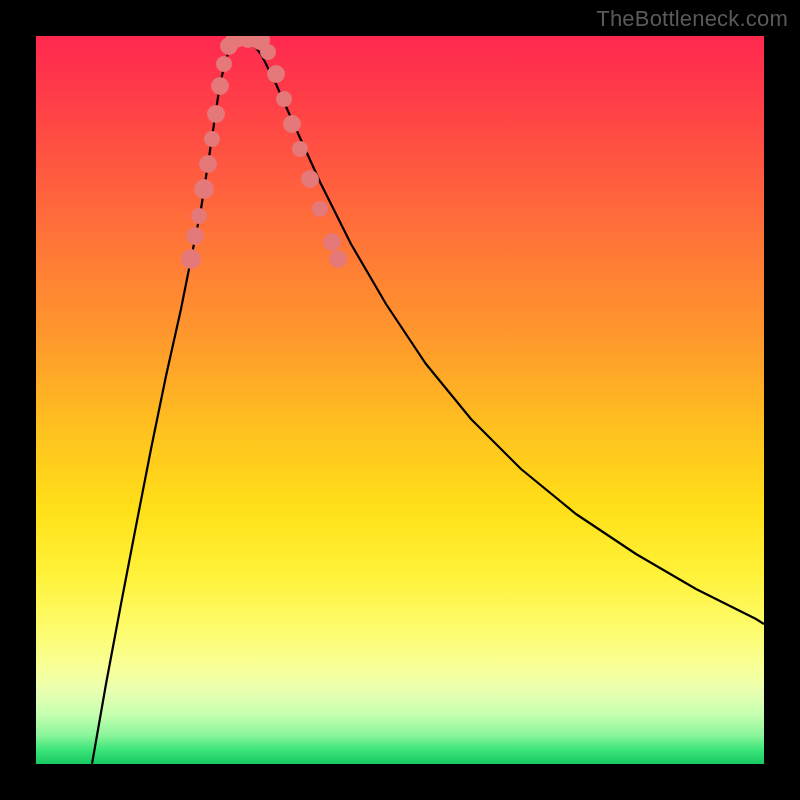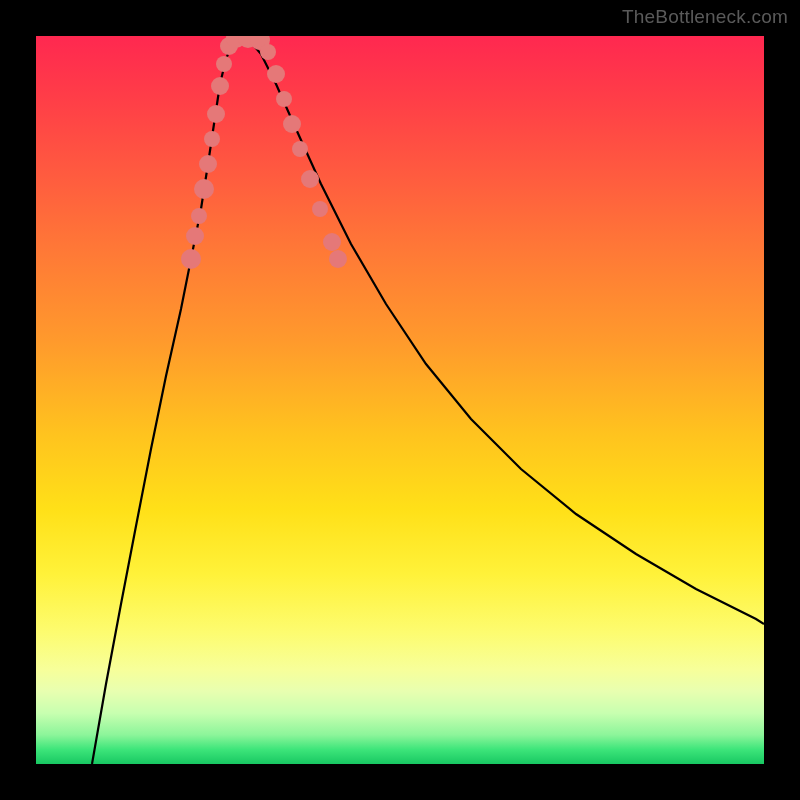--- a/index.html
+++ b/index.html
@@ -43,21 +43,21 @@
       #e8ffb0 90%,
       #c8ffb0 93%,
       #8cf59a 96%,
       #3de57a 98%,
       #18c862 100%);
   }
   .watermark {
     position: absolute;
     top: 6px;
     right: 12px;
-    font-size: 19px;
+    font-size: 22px;
     font-weight: 500;
     color: #5a5a5a;
     letter-spacing: 0.2px;
   }
   svg.curve {
     position: absolute;
     inset: 0;
   }
 </style>
 </head>

